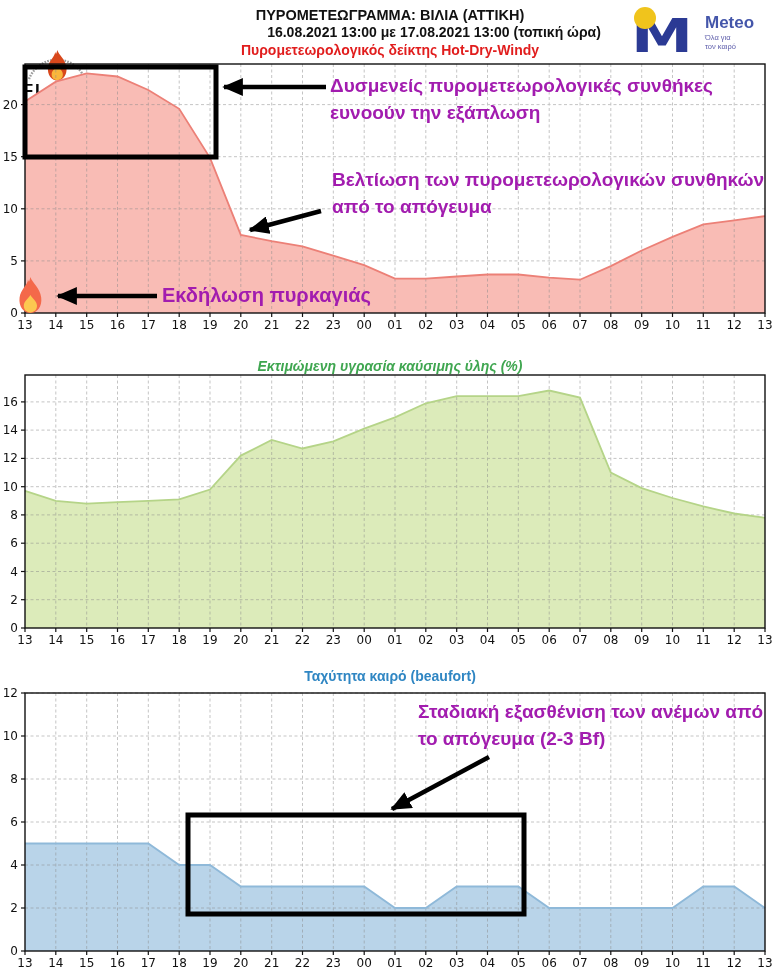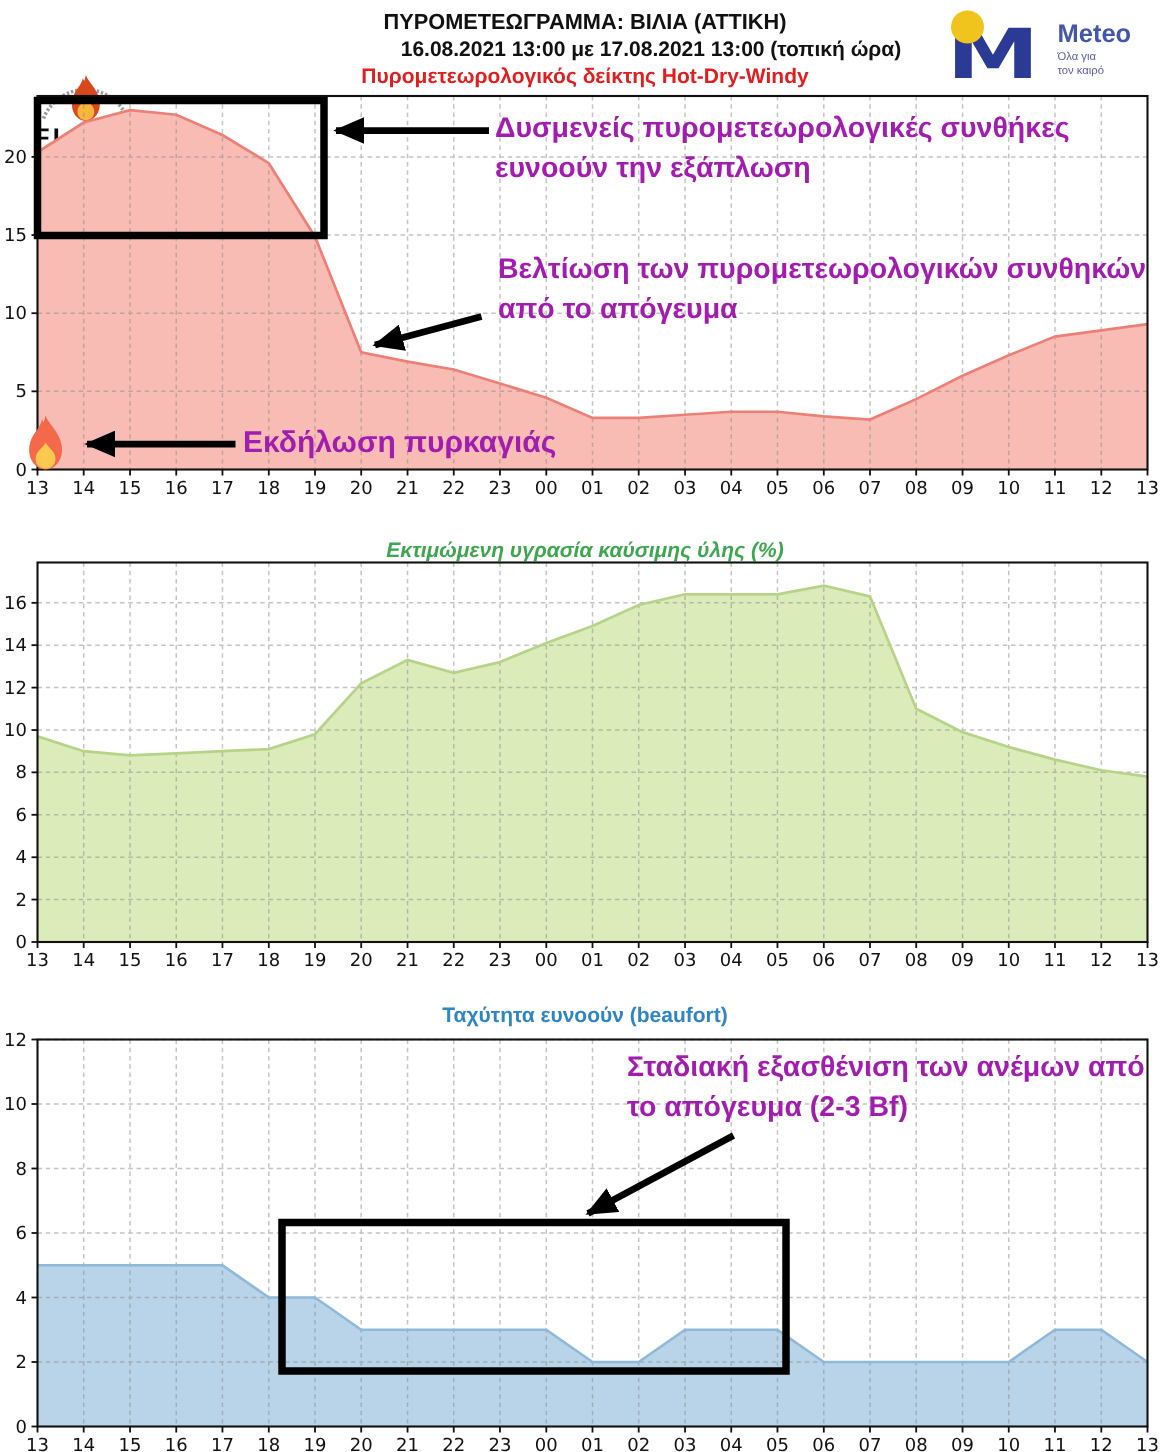--- a/index.html
+++ b/index.html
@@ -57,21 +57,21 @@
     </svg>
     <div class="meteo-col">
       <div class="meteo-name">Meteo</div>
       <div class="meteo-tag">Όλα για</div>
       <div class="meteo-tag">τον καιρό</div>
     </div>
   </div>
 
   <div class="chart-title" id="ct0" style="color: rgb(225, 29, 29);">Πυρομετεωρολογικός δείκτης Hot-Dry-Windy</div>
   <div class="chart-title" id="ct1" style="color: rgb(63, 166, 80);">Εκτιμώμενη υγρασία καύσιμης ύλης (%)</div>
-  <div class="chart-title" id="ct2" style="color: rgb(47, 134, 195);">Ταχύτητα ευνοούν (beaufort)</div>
+  <div class="chart-title" id="ct2" style="color: rgb(47, 134, 195);">Ταχύτητα καιρό (beaufort)</div>
 
   <svg id="charts-svg" width="780" height="968">
       <defs>
         <marker id="ah" markerWidth="4.6" markerHeight="4" refX="4.2" refY="2" orient="auto">
           <path d="M0 0L4.6 2L0 4Z" fill="#000"></path>
         </marker>
       </defs>
       <g>
         <polygon points="25,313 25,101.5 55.8,81.7 86.7,73.4 117.5,76.5 148.3,90 179.2,108.8 210,157.8 240.8,234.9 271.7,241.1 302.5,246.3 333.3,255.7 364.2,265.1 395,278.6 425.8,278.6 456.7,276.5 487.5,274.5 518.3,274.5 549.2,277.6 580,279.7 610.8,266.1 641.7,250.5 672.5,236.9 703.3,224.4 734.2,220.3 765,216.1 765,313" fill="#f9bcb5"></polygon>
         <g stroke="#8a8a8a" stroke-width="1" stroke-dasharray="3 2.5" opacity="0.5">

